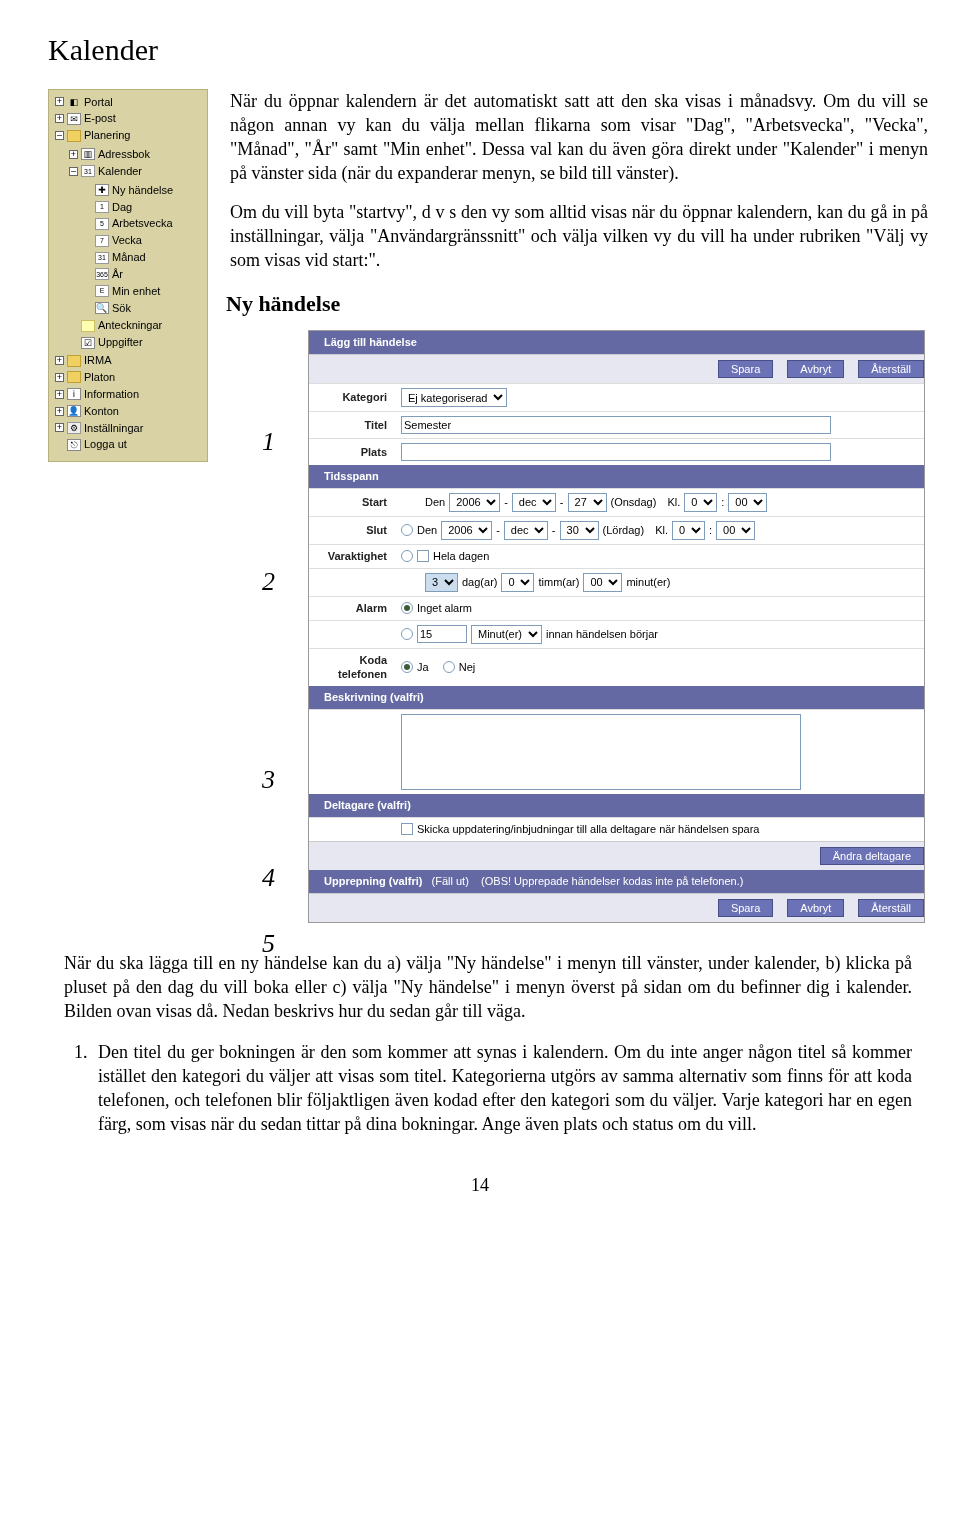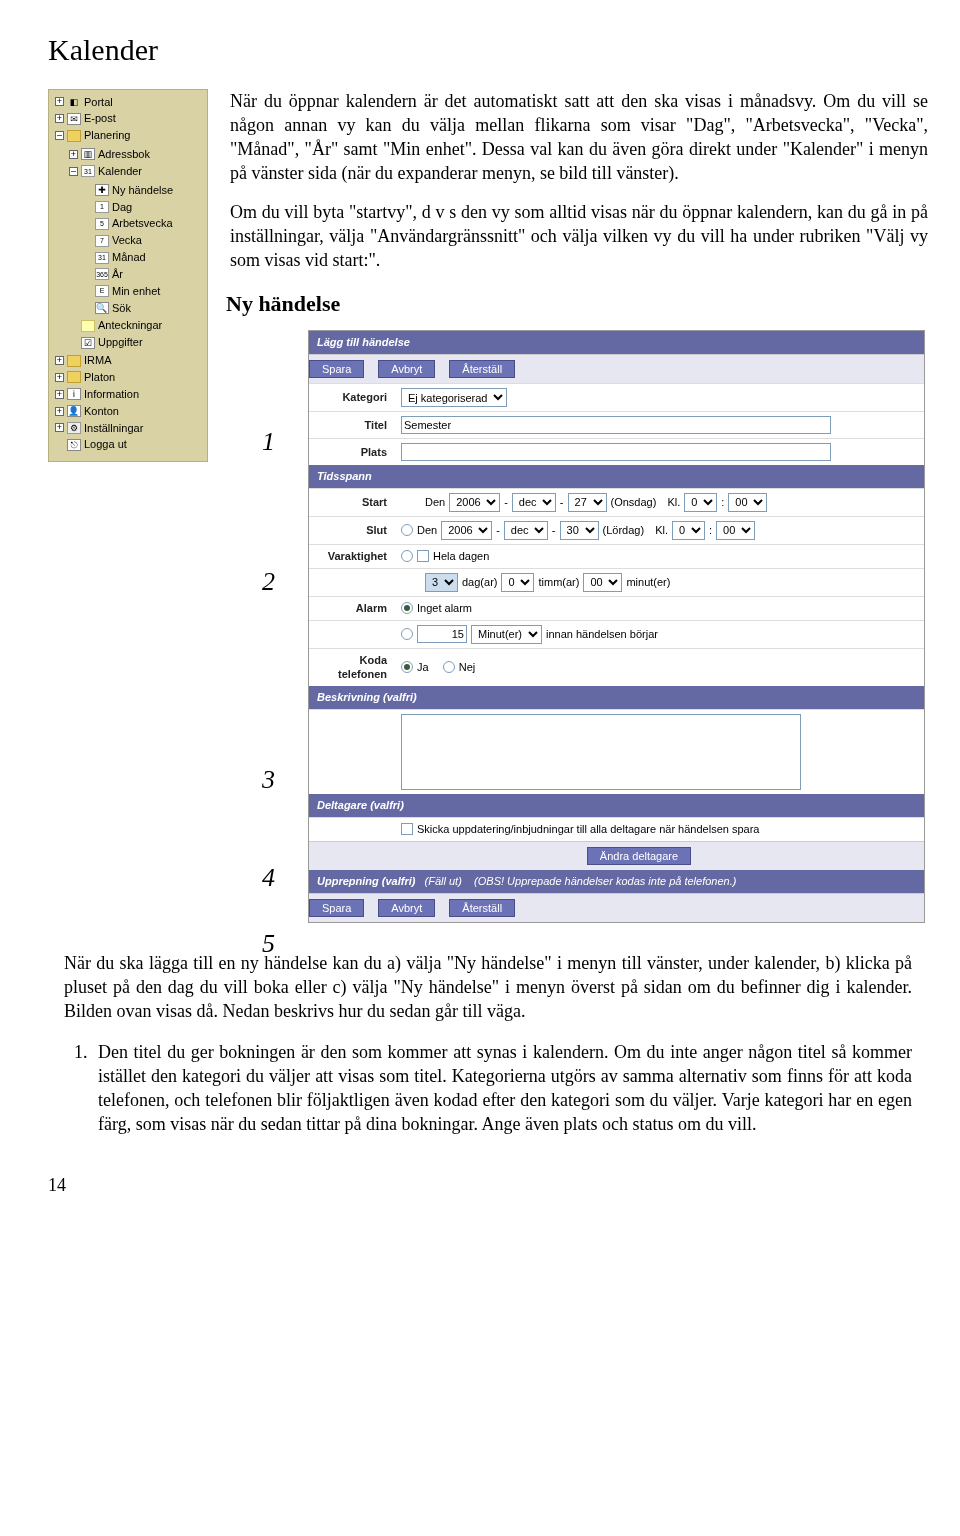--- a/index.html
+++ b/index.html
@@ -67,43 +67,42 @@
     font-family: Tahoma, Verdana, sans-serif;
     font-size: 11px;
     border: 1px solid #999;
     width: 617px;
     margin-left: 50px;
     background: #fff;
   }
   .ef-bar, .ef-hbar {
     background: #6469a3;
     color: #fff;
-    padding: 4px 8px;
+    padding: 4px 15px;
     font-weight: bold;
-    font-style: italic;
   }
   .ef-row {
     display: flex;
     align-items: center;
     border-top: 1px solid #ddd;
     padding: 4px 6px 4px 6px;
     gap: 4px;
   }
   .ef-label { width: 82px; text-align: right; padding-right: 10px; font-weight: bold; color: #222; }
   .ef-btn {
     background: #6c72b6;
     border: 1px solid #4a4e86;
     color: #fff;
     padding: 2px 12px;
     font-size: 11px;
     cursor: pointer;
   }
   .ef-btns-row {
     display: flex;
-    justify-content: flex-start;
+    justify-content: flex-end;
     gap: 14px;
     background: #e7e7f2;
     padding: 5px 0;
     border-top: 1px solid #ccc;
   }
   input.t, select.s {
     font-family: Tahoma, Verdana, sans-serif;
     font-size: 11px;
     border: 1px solid #7f9db9;
     padding: 1px 2px;
@@ -135,21 +134,21 @@
     position: absolute;
     left: 4px;
     font-family: "Times New Roman", Times, serif;
     font-size: 26px;
     font-style: italic;
   }
   .below { margin-top: 28px; }
   .below p { text-align: justify; margin: 0 0 14px 16px; }
   ol.numlist { margin: 0 0 0 44px; padding: 0; }
   ol.numlist li { text-align: justify; padding-left: 6px; margin-bottom: 12px; margin-top: 16px; }
-  .page-no { text-align: left; font-size: 18px; margin-top: 36px; }
+  .page-no { text-align: center; font-size: 18px; margin-top: 36px; }
 </style>
 </head>
 <body>
 
 <h1>Kalender</h1>
 
 <div class="two-col">
   <div class="left-col">
     <div class="tree">
       <ul>
@@ -340,21 +339,21 @@
           <span>minut(er)</span>
         </div>
         <div class="ef-row">
           <div class="ef-label">Alarm</div>
           <span class="radio checked"></span>
           <span>Inget alarm</span>
         </div>
         <div class="ef-row">
           <div class="ef-label"></div>
           <span class="radio"></span>
-          <input class="t" style="width: 50px; text-align: right;" value="15">
+          <input class="t" style="width: 50px;" value="15">
           <select class="s"><option>Minut(er)</option></select>
           <span>innan händelsen börjar</span>
         </div>
         <div class="ef-row">
           <div class="ef-label">Koda telefonen</div>
           <span class="radio checked"></span>
           <span>Ja</span>
           &nbsp;&nbsp;
           <span class="radio"></span>
           <span>Nej</span>
@@ -365,21 +364,21 @@
           <div class="ef-label"></div>
           <textarea class="ta" style=""></textarea>
         </div>
 
         <div class="ef-hbar">Deltagare (valfri)</div>
         <div class="ef-row">
           <div class="ef-label"></div>
           <span class="chk"></span>
           <span>Skicka uppdatering/inbjudningar till alla deltagare när händelsen spara</span>
         </div>
-        <div class="ef-btns-row" style="justify-content:center;padding-left:45px;">
+        <div class="ef-btns-row" style="justify-content:flex-end;padding-left:45px;">
           <button class="ef-btn">Ändra deltagare</button>
         </div>
 
         <div class="ef-hbar">
           <span>Upprepning (valfri)</span>&nbsp;&nbsp;
           <span style="font-weight:normal">(Fäll ut)</span>&nbsp;&nbsp;&nbsp;
           <span style="font-weight:normal">(OBS! Upprepade händelser kodas inte på telefonen.)</span>
         </div>
         <div class="ef-btns-row">
           <button class="ef-btn">Spara</button>

